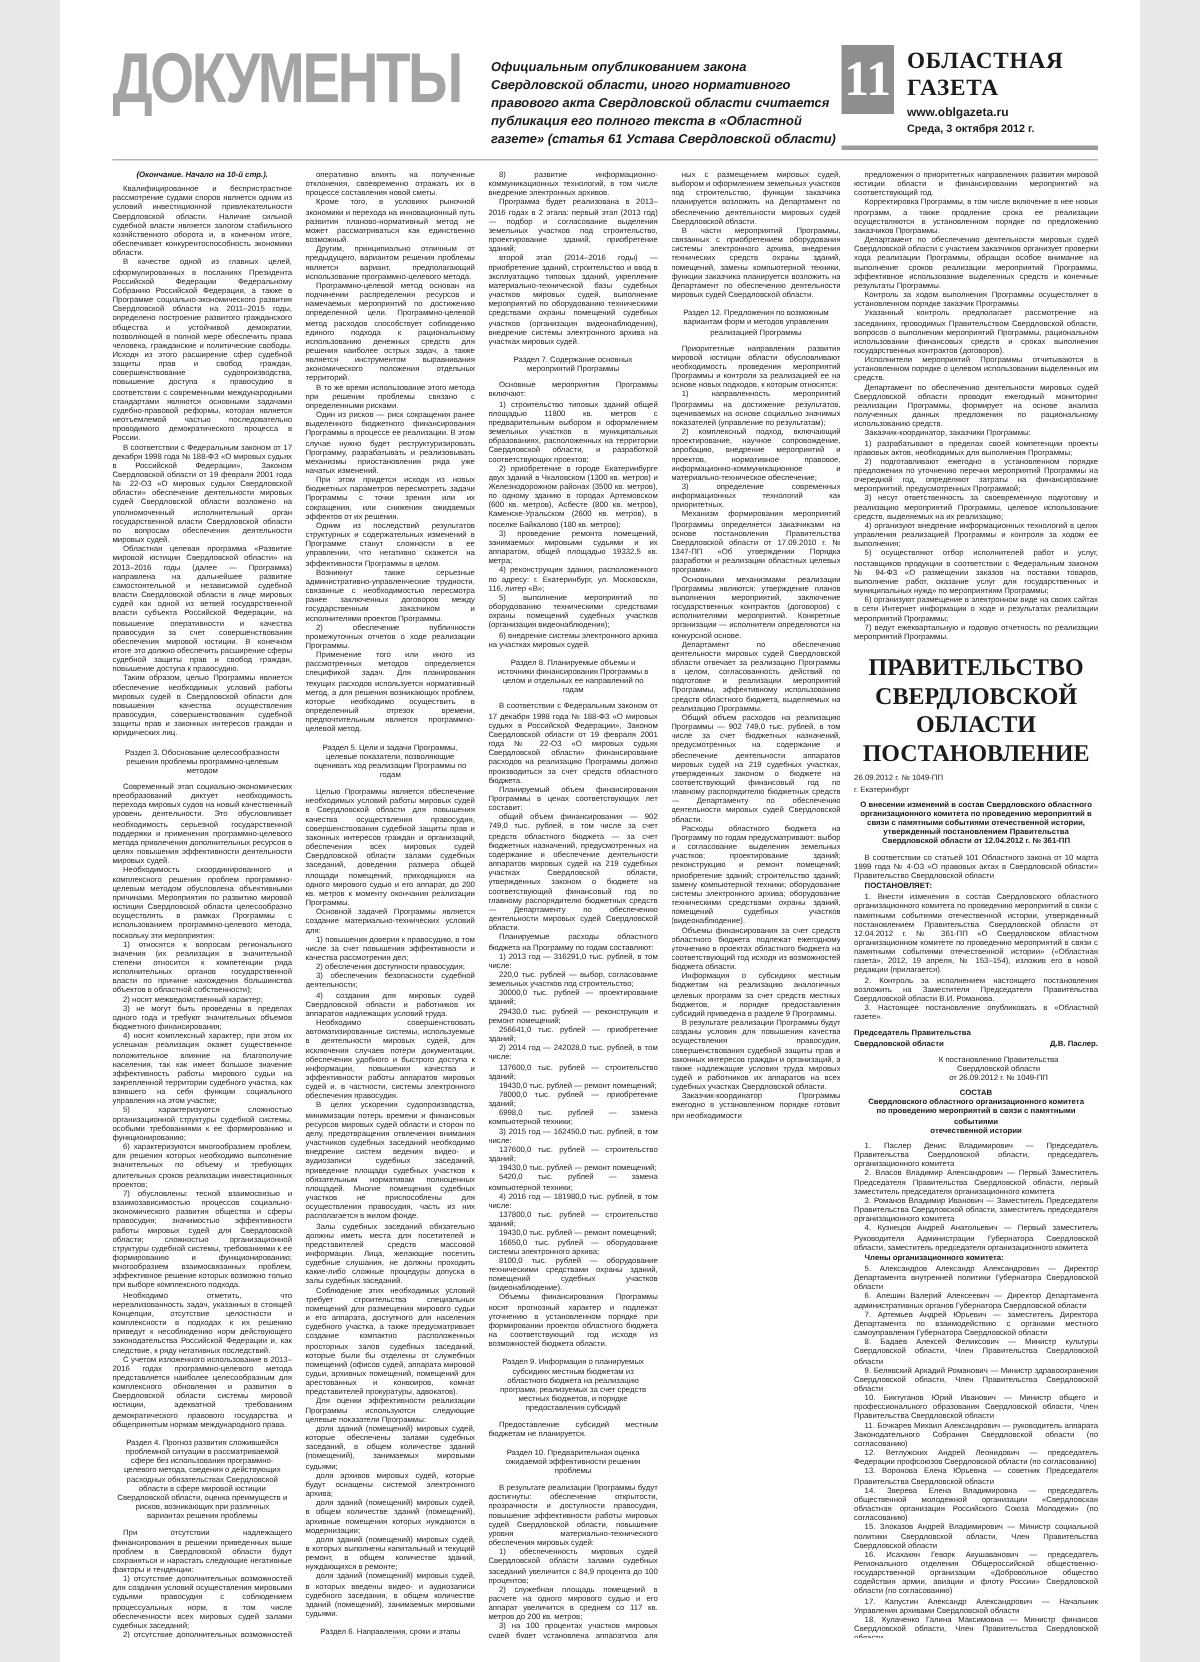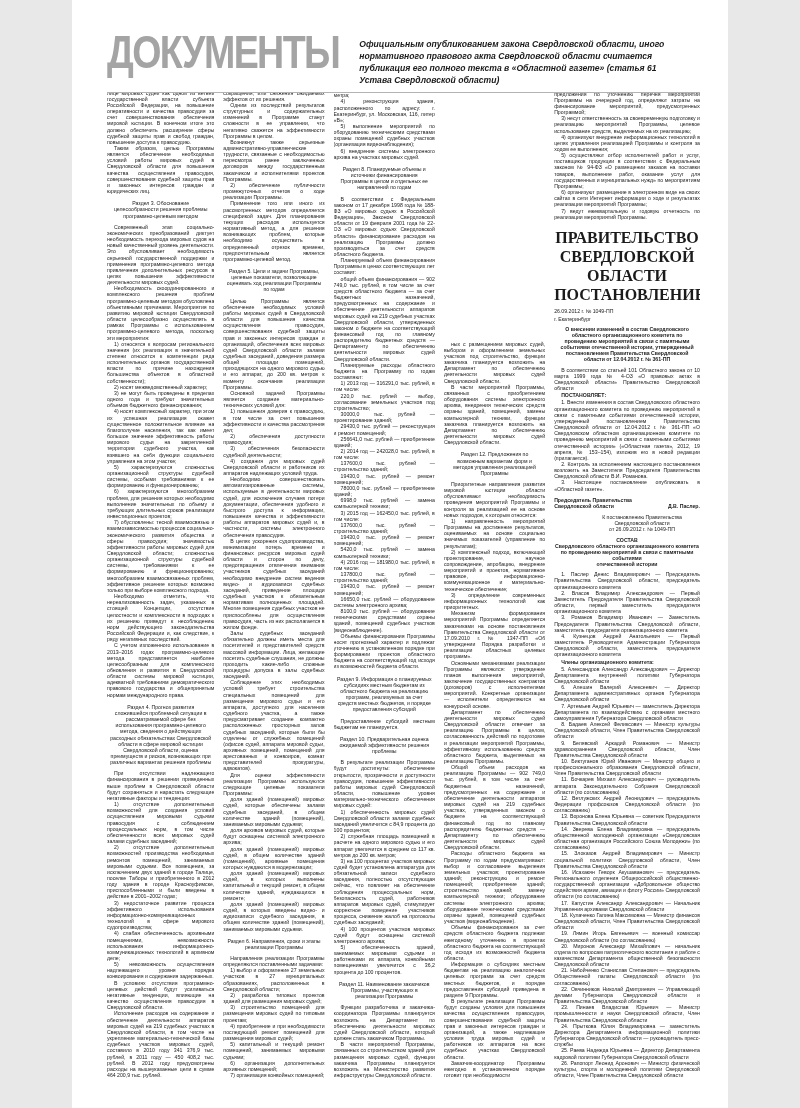--- a/index.html
+++ b/index.html
@@ -1,34 +1,34 @@
 <!DOCTYPE html>
 <html><head>
 <meta charset="utf-8">
 <style>
   html,body{margin:0;padding:0;background:#e8e8e8;}
-  .page{position:relative;width:656px;height:1108px;margin:0 auto;background:#fff;
+  .page{position:relative;width:720px;height:1108px;margin:0 auto;background:#fff;
         font-family:"Liberation Sans",sans-serif;color:#1b1b1b;overflow:hidden;}
   
   .masthead{display:flex;align-items:flex-start;padding:30px 28px 4px 35px;}
   .docs-title{font-size:47px;font-weight:800;color:#a4a4a4;line-height:.95;letter-spacing:-2px;
               transform:scaleX(.8);transform-origin:left top;font-family:"Liberation Sans",sans-serif;
               white-space:nowrap;margin-right:-64px;}
   .notice{width:308px;margin-left:26px;margin-top:8px;font-size:8.6px;line-height:1.4;font-weight:600;font-style:italic;}
   .notice b{font-weight:800;}
   .brandwrap{margin-left:auto;display:flex;gap:9px;border-bottom:3px solid #9c9c9c;padding-bottom:7px;}
   .pagebox{width:46px;height:46px;background:#8e8e8e;color:#fff;display:flex;align-items:center;
            justify-content:center;font-size:33px;font-weight:700;font-family:"Liberation Serif",serif;}
   .brand{padding-top:2px;}
   .brand-title{font-family:"Liberation Serif",serif;font-weight:700;font-size:15.5px;letter-spacing:.5px;}
   .brand-url{font-size:8px;font-weight:700;margin-top:2px;}
   .brand-date{font-size:7.2px;font-weight:700;margin-top:2px;}
   .mastrule{border:none;border-top:1px solid #b3b3b3;margin:2px 28px 0 35px;}
   
-  .cols{display:flex;gap:9px;padding:7px 28px 0 35px;height:978px;overflow:hidden;align-items:flex-end;}
+  .cols{display:flex;gap:9px;padding:7px 28px 0 35px;height:978px;overflow:hidden;}
   .col{flex:1 1 0;overflow:hidden;text-align:justify;}
   .col-1{flex:1.06;} .col-5{flex:1.44;}
   .b{font-size:5.2px;line-height:6.15px;}
   .p{text-indent:7px;text-align:justify;}
   .pl{text-indent:7px;text-align:justify;}
   .c{text-align:center;font-weight:700;font-style:italic;margin-bottom:3px;}
   .h{text-align:center;margin:6px 3px 5px 3px;text-indent:0;}
   .gh{font-family:"Liberation Serif",serif;font-weight:700;font-size:16px;line-height:1.18;
       text-align:center;white-space:pre-line;margin:9px 0 4px 0;}
   .meta{text-indent:0;margin:1px 0;}
@@ -40,20 +40,28 @@
   .ref{text-align:center;white-space:pre-line;margin:5px 0 3px 30px;}
   .sh{font-weight:700;text-align:center;white-space:pre-line;margin:4px 0 4px 0;}
 </style>
 </head>
 <body>
 
 <div class="page">
   <header class="masthead">
     <div class="docs-title">ДОКУМЕНТЫ</div>
     <div class="notice"><span>Официальным опубликованием закона Свердловской области, иного нормативного правового акта  Свердловской области считается публикация его полного текста в «Областной газете» </span><b>(статья 61 Устава Свердловской области)</b></div>
+    <div class="brandwrap">
+      <div class="pagebox">11</div>
+      <div class="brand">
+        <div class="brand-title">ОБЛАСТНАЯ ГАЗЕТА</div>
+        <div class="brand-url">www.oblgazeta.ru</div>
+        <div class="brand-date">Среда, 3 октября 2012 г.</div>
+      </div>
+    </div>
   </header>
   <hr class="mastrule">
   <main class="cols" id="cols">
       <section class="col col-1">
         <div class="b c">(Окончание. Начало на 10-й стр.).</div>
         <div class="b p">Квалифицированное и беспристрастное рассмотрение судами споров является одним из условий инвестиционной привлекательности Свердловской области. Наличие сильной судебной власти является залогом стабильного хозяйственного оборота и, в конечном итоге, обеспечивает конкурентоспособность экономики области.</div>
         <div class="b p">В качестве одной из главных целей, сформулированных в посланиях Президента Российской Федерации Федеральному Собранию Российской Федерации, а также в Программе социально-экономического развития Свердловской области на 2011–2015 годы, определено построение развитого гражданского общества и устойчивой демократии, позволяющей в полной мере обеспечить права человека, гражданские и политические свободы. Исходя из этого расширение сфер судебной защиты прав и свобод граждан, совершенствование судопроизводства, повышение доступа к правосудию в соответствии с современными международными стандартами являются основными задачами судебно-правовой реформы, которая является неотъемлемой частью последовательно проводимого демократического процесса в России.</div>
         <div class="b p">В соответствии с Федеральным законом от 17 декабря 1998 года № 188-ФЗ «О мировых судьях в Российской Федерации», Законом Свердловской области от 19 февраля 2001 года № 22-ОЗ «О мировых судьях Свердловской области» обеспечение деятельности мировых судей Свердловской области возложено на уполномоченный исполнительный орган государственной власти Свердловской области по вопросам обеспечения деятельности мировых судей.</div>
         <div class="b p">Областная целевая программа «Развитие мировой юстиции Свердловской области» на 2013–2016 годы (далее — Программа) направлена на дальнейшее развитие самостоятельной и независимой судебной власти Свердловской области в лице мировых судей как одной из ветвей государственной власти субъекта Российской Федерации, на повышение оперативности и качества правосудия за счет совершенствования обеспечения мировой юстиции. В конечном итоге это должно обеспечить расширение сферы судебной защиты прав и свобод граждан, повышение доступа к правосудию.</div>
         <div class="b p">Таким образом, целью Программы является обеспечение необходимых условий работы мировых судей в Свердловской области для повышения качества осуществления правосудия, совершенствования судебной защиты прав и законных интересов граждан и юридических лиц.</div>

